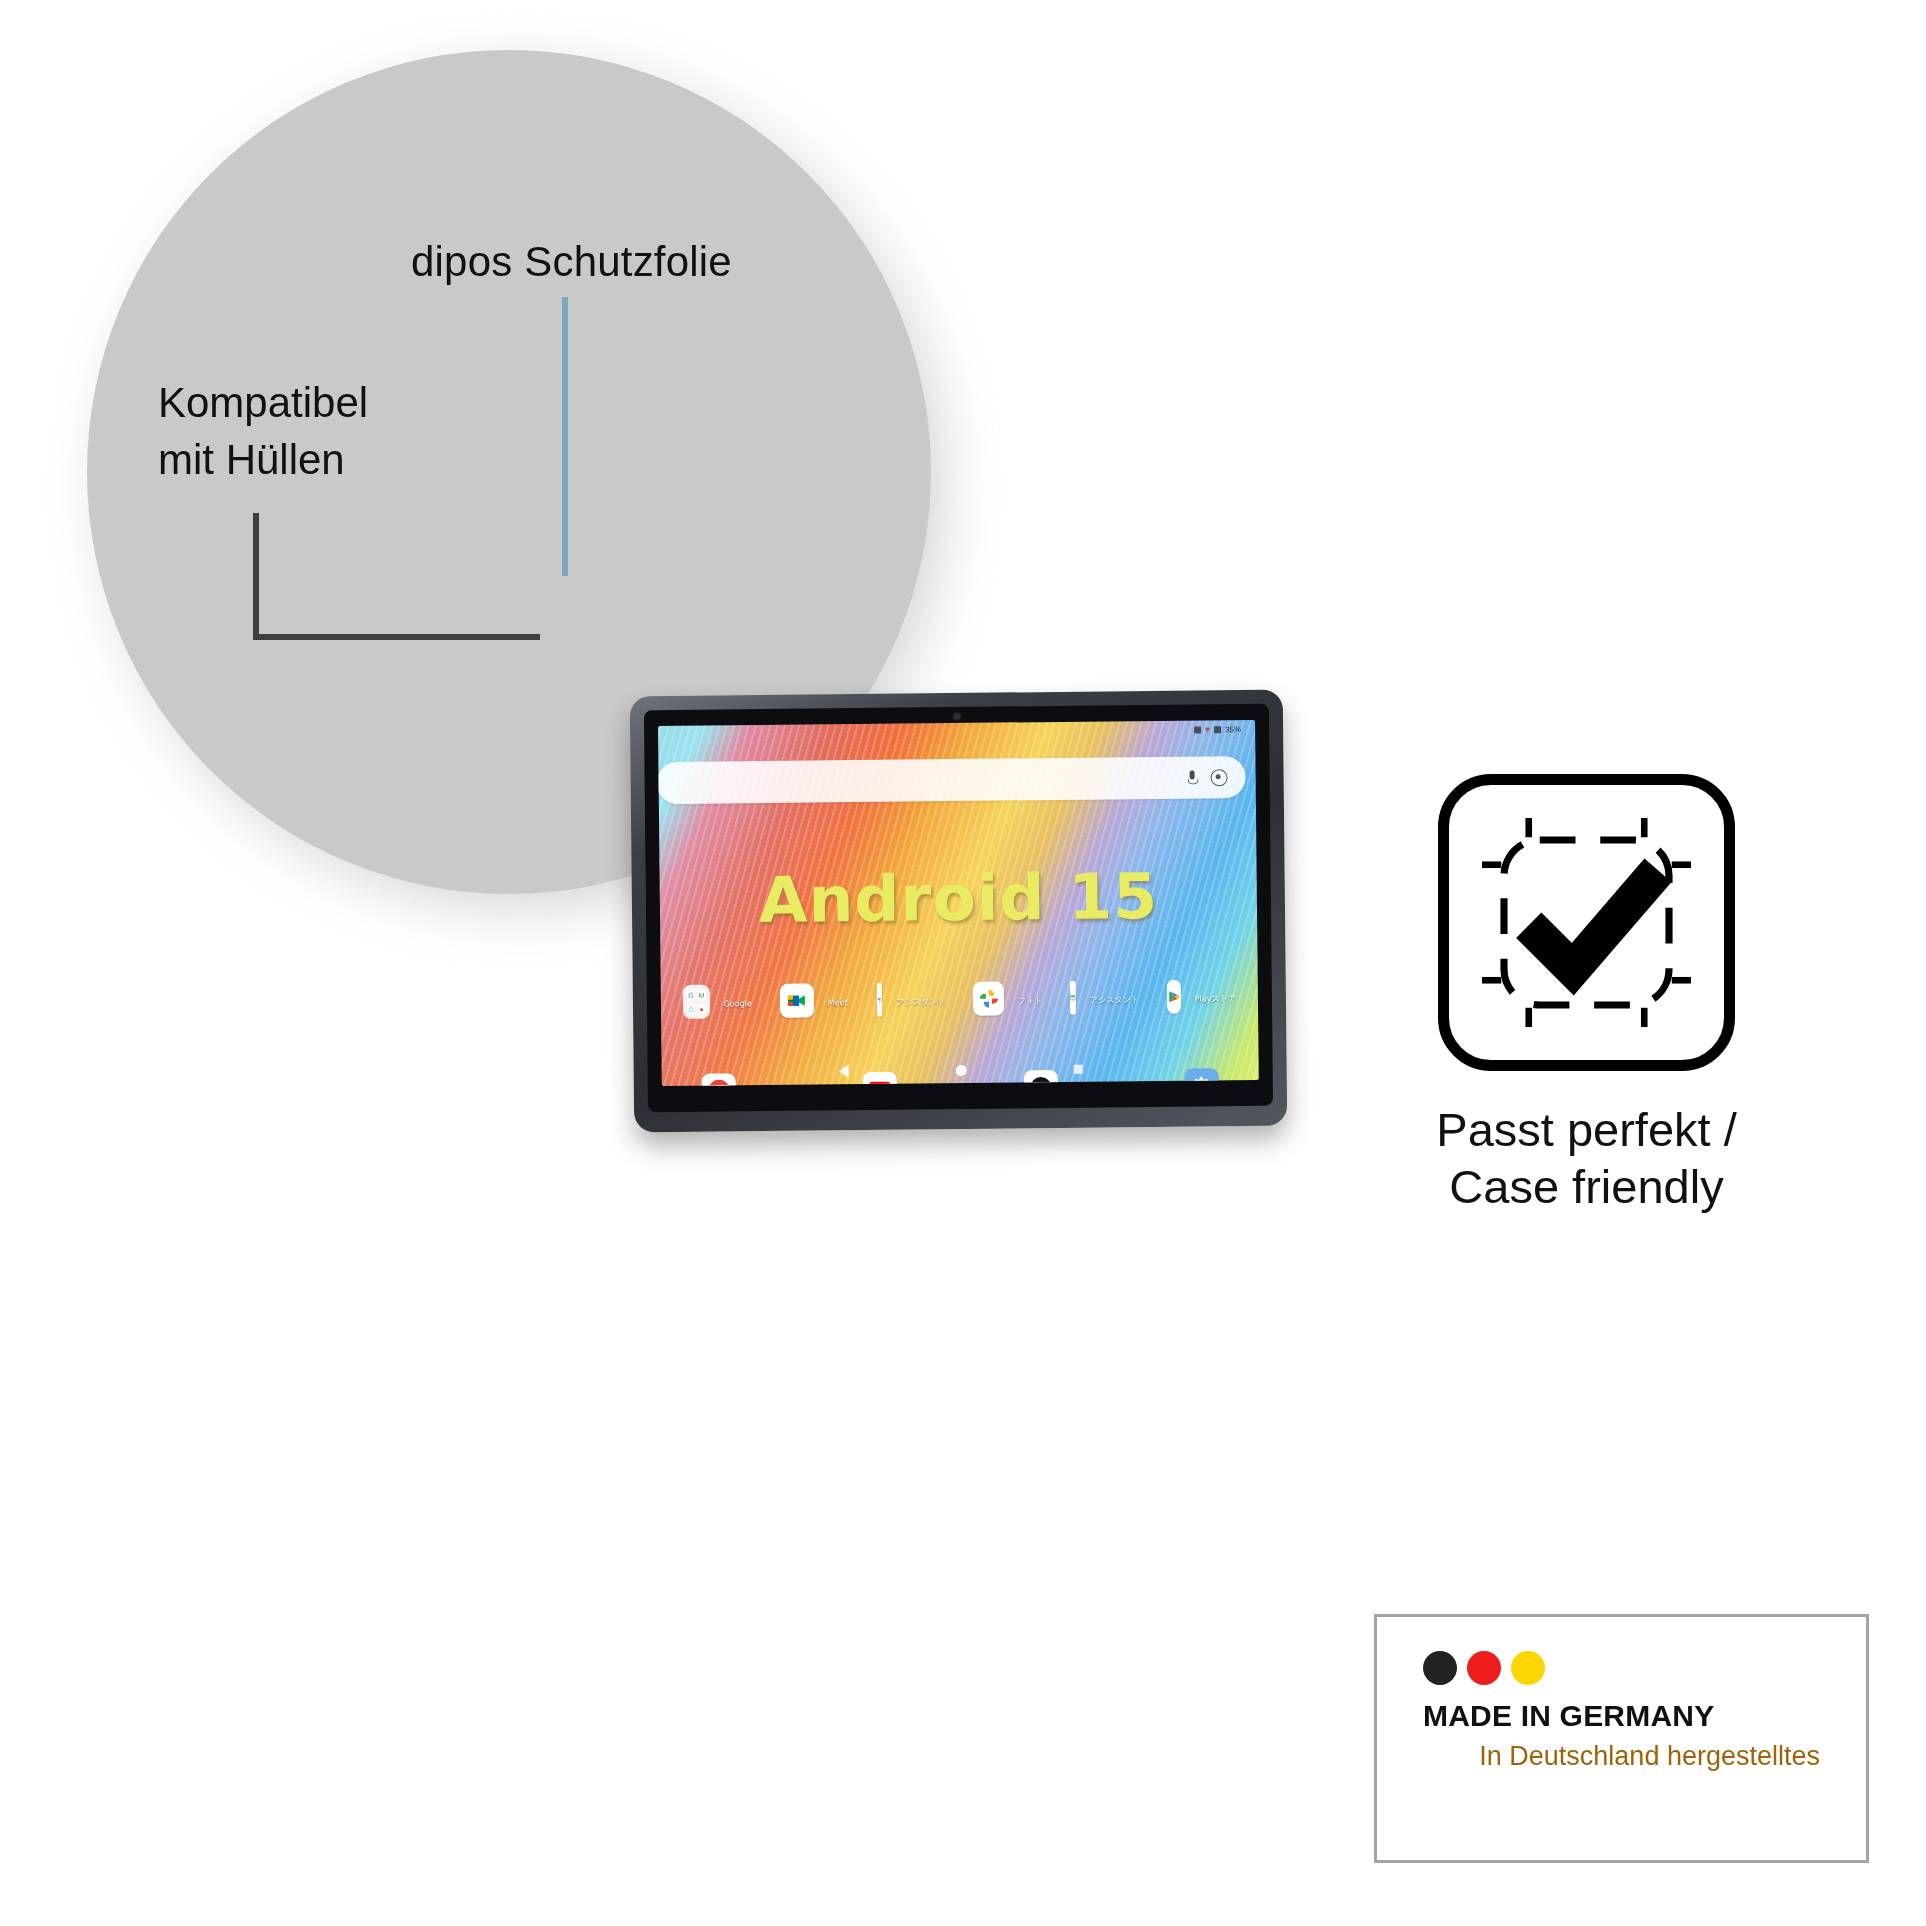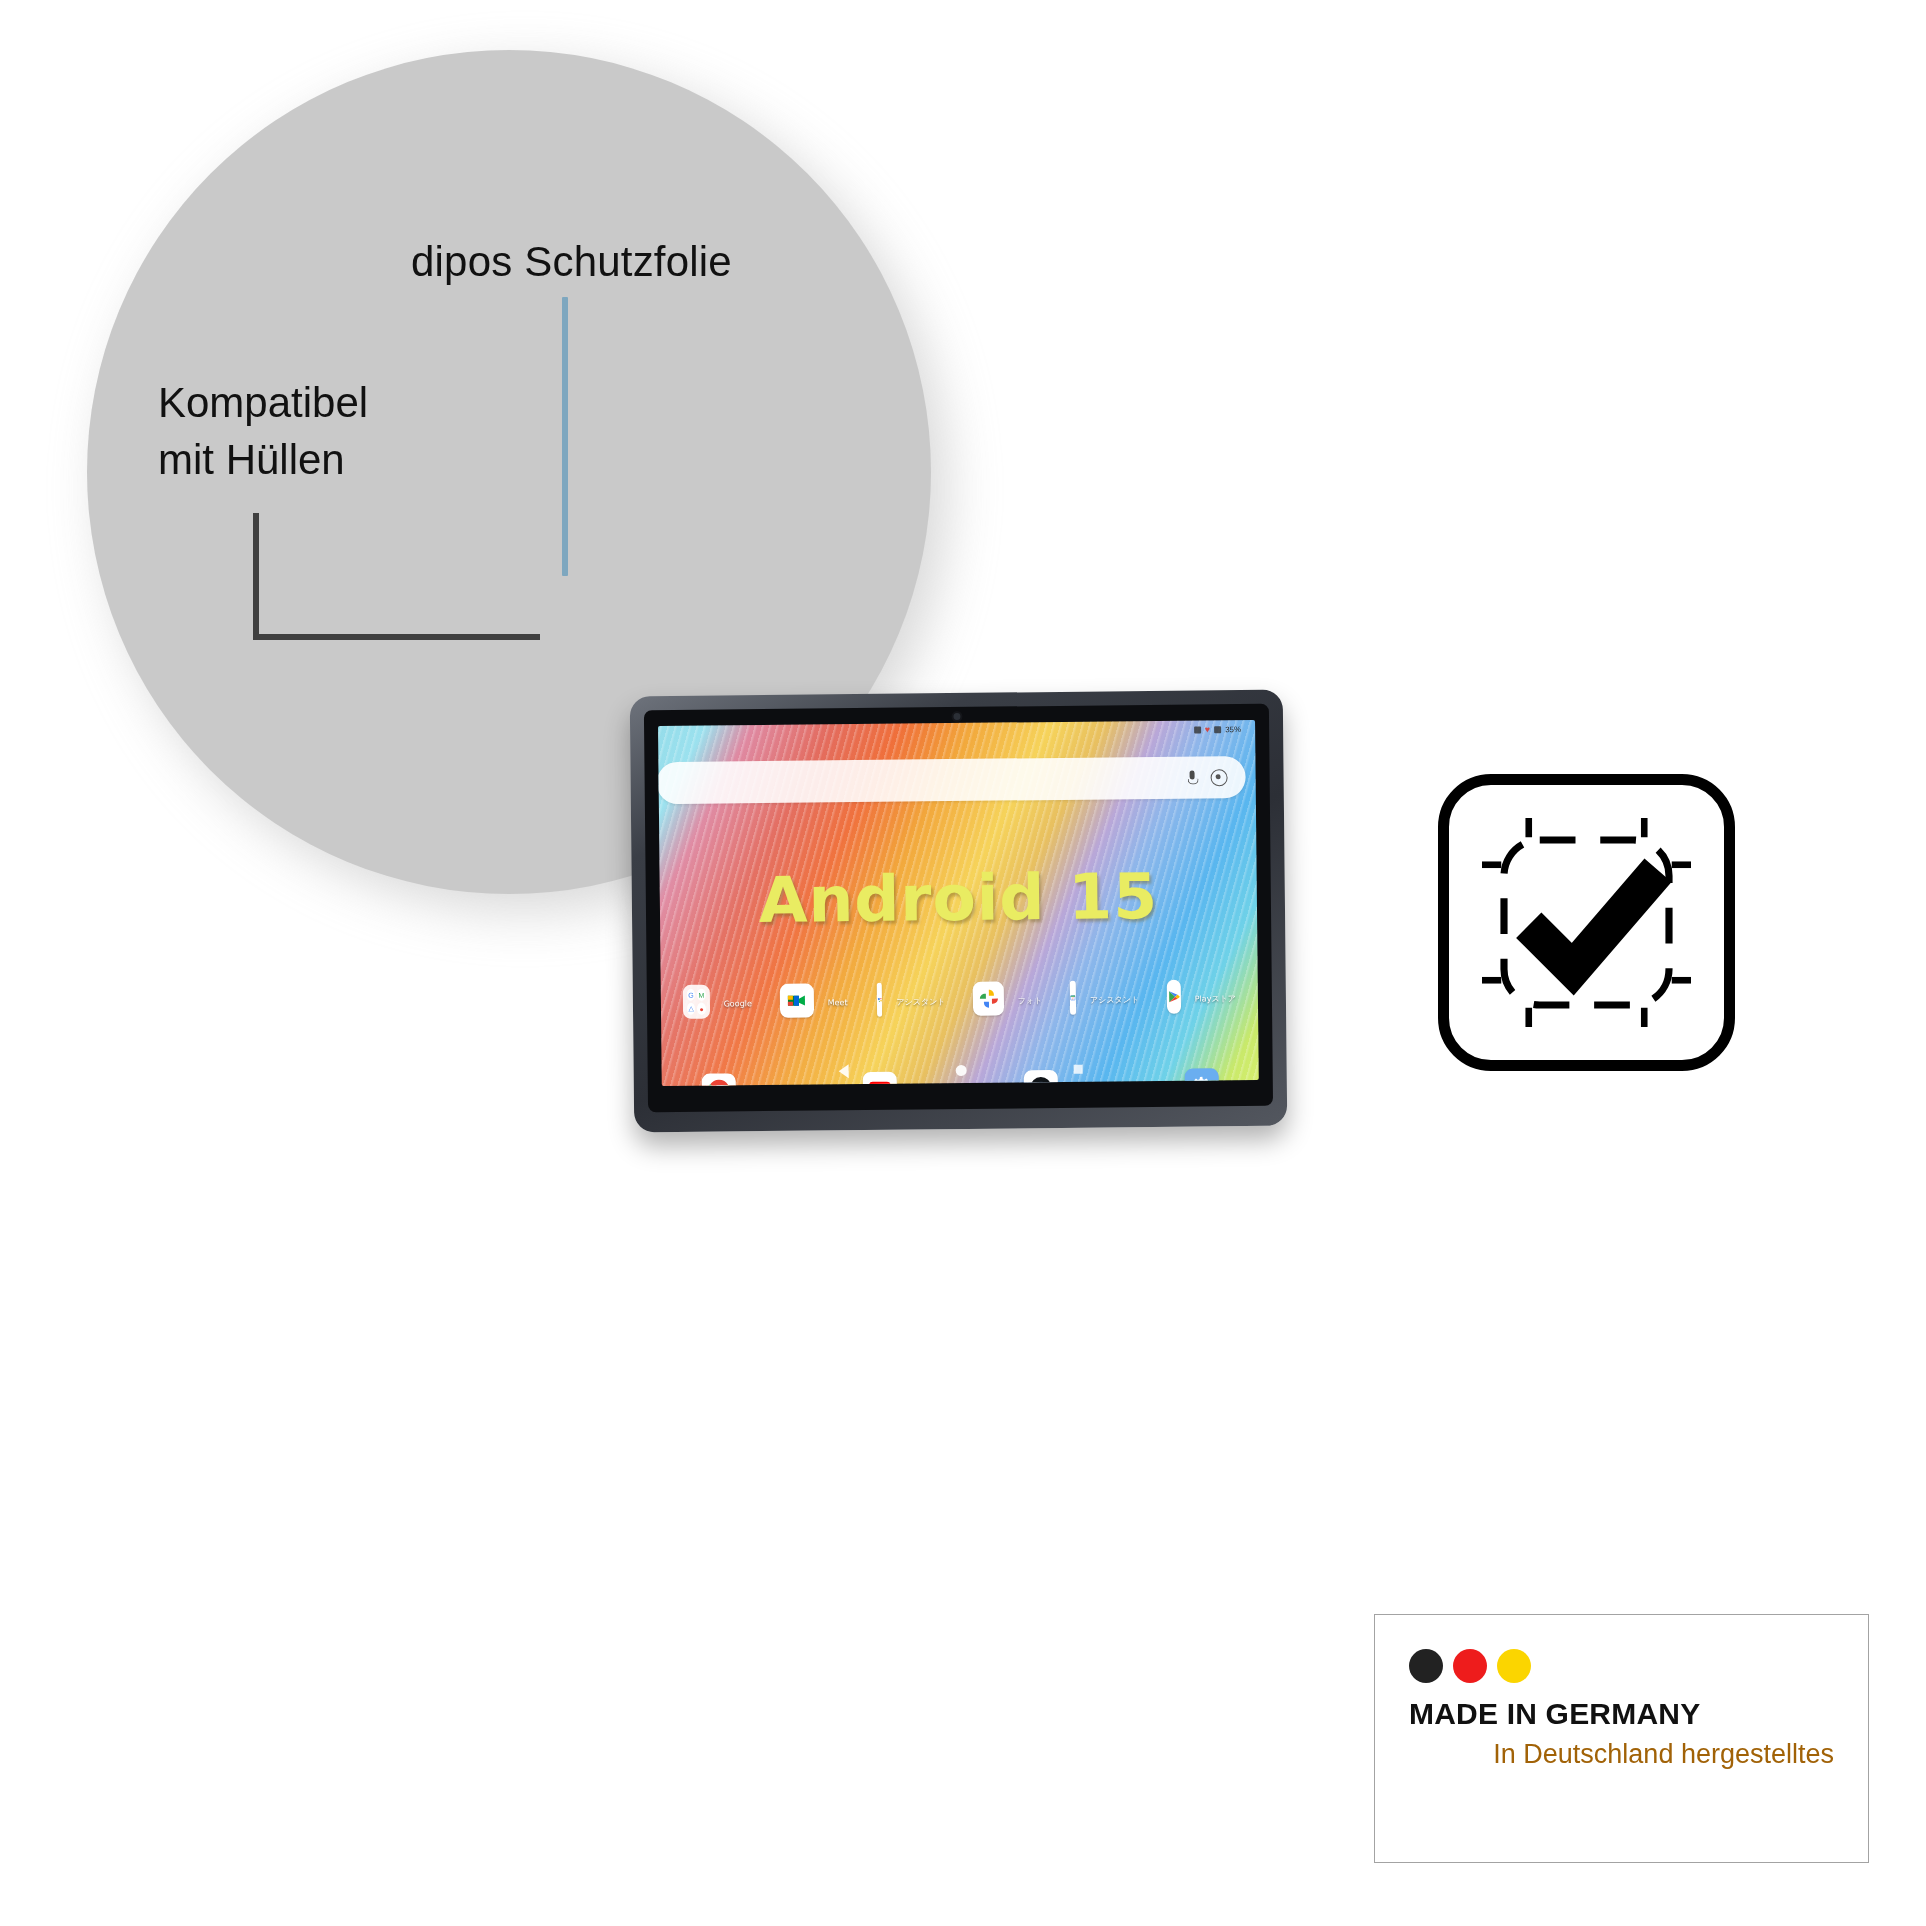--- a/index.html
+++ b/index.html
@@ -147,21 +147,21 @@
     border:11px solid #000;border-radius:53px;background:#fff;position:relative;
   }
   .badge-caption{
     position:absolute;left:-89px;top:327px;width:475px;text-align:center;
     font-size:47px;line-height:1.22;color:#111;
   }
 
   
   .mig{
     position:absolute;left:1374px;top:1614px;width:495px;height:249px;
-    border:1px solid #a3a3a3;background:#fff;box-sizing:border-box;padding:34px 34px;
+    border:3px solid #a3a3a3;background:#fff;box-sizing:border-box;padding:34px 46px;
   }
   .mig-dots{display:flex;gap:10px;margin-bottom:14px;}
   .mig-dot{width:34px;height:34px;border-radius:50%;}
   .mig-title{font-size:30px;font-weight:700;letter-spacing:0.2px;color:#111;margin-bottom:6px;}
   .mig-sub{font-size:27px;line-height:1.3;color:#a16207;text-align:right;}
 </style>
 </head>
 <body>
 
 <div class="callout-shadow"></div>
@@ -331,20 +331,24 @@
       <line x1="71" y1="12" x2="71" y2="19" stroke="#000" stroke-width="2.4"></line>
       <line x1="29" y1="81" x2="29" y2="88" stroke="#000" stroke-width="2.4"></line>
       <line x1="71" y1="81" x2="71" y2="88" stroke="#000" stroke-width="2.4"></line>
       <line x1="12" y1="29" x2="19" y2="29" stroke="#000" stroke-width="2.4"></line>
       <line x1="81" y1="29" x2="88" y2="29" stroke="#000" stroke-width="2.4"></line>
       <line x1="12" y1="71" x2="19" y2="71" stroke="#000" stroke-width="2.4"></line>
       <line x1="81" y1="71" x2="88" y2="71" stroke="#000" stroke-width="2.4"></line>
       <path d="M29 51 L45 67 L76 31" fill="none" stroke="#000" stroke-width="13" stroke-linecap="butt" stroke-linejoin="miter"></path>
     </svg>
   </div>
+  <div class="badge-caption">
+    <div>Passt perfekt /</div>
+    <div>Case friendly</div>
+  </div>
 </div>
 
 <div class="mig">
   <div class="mig-dots">
     <span class="mig-dot" style="background:#222222;"></span>
     <span class="mig-dot" style="background:#ee1c1c;"></span>
     <span class="mig-dot" style="background:#fbd500;"></span>
   </div>
   <div class="mig-title">MADE IN GERMANY</div>
   <div class="mig-sub">

